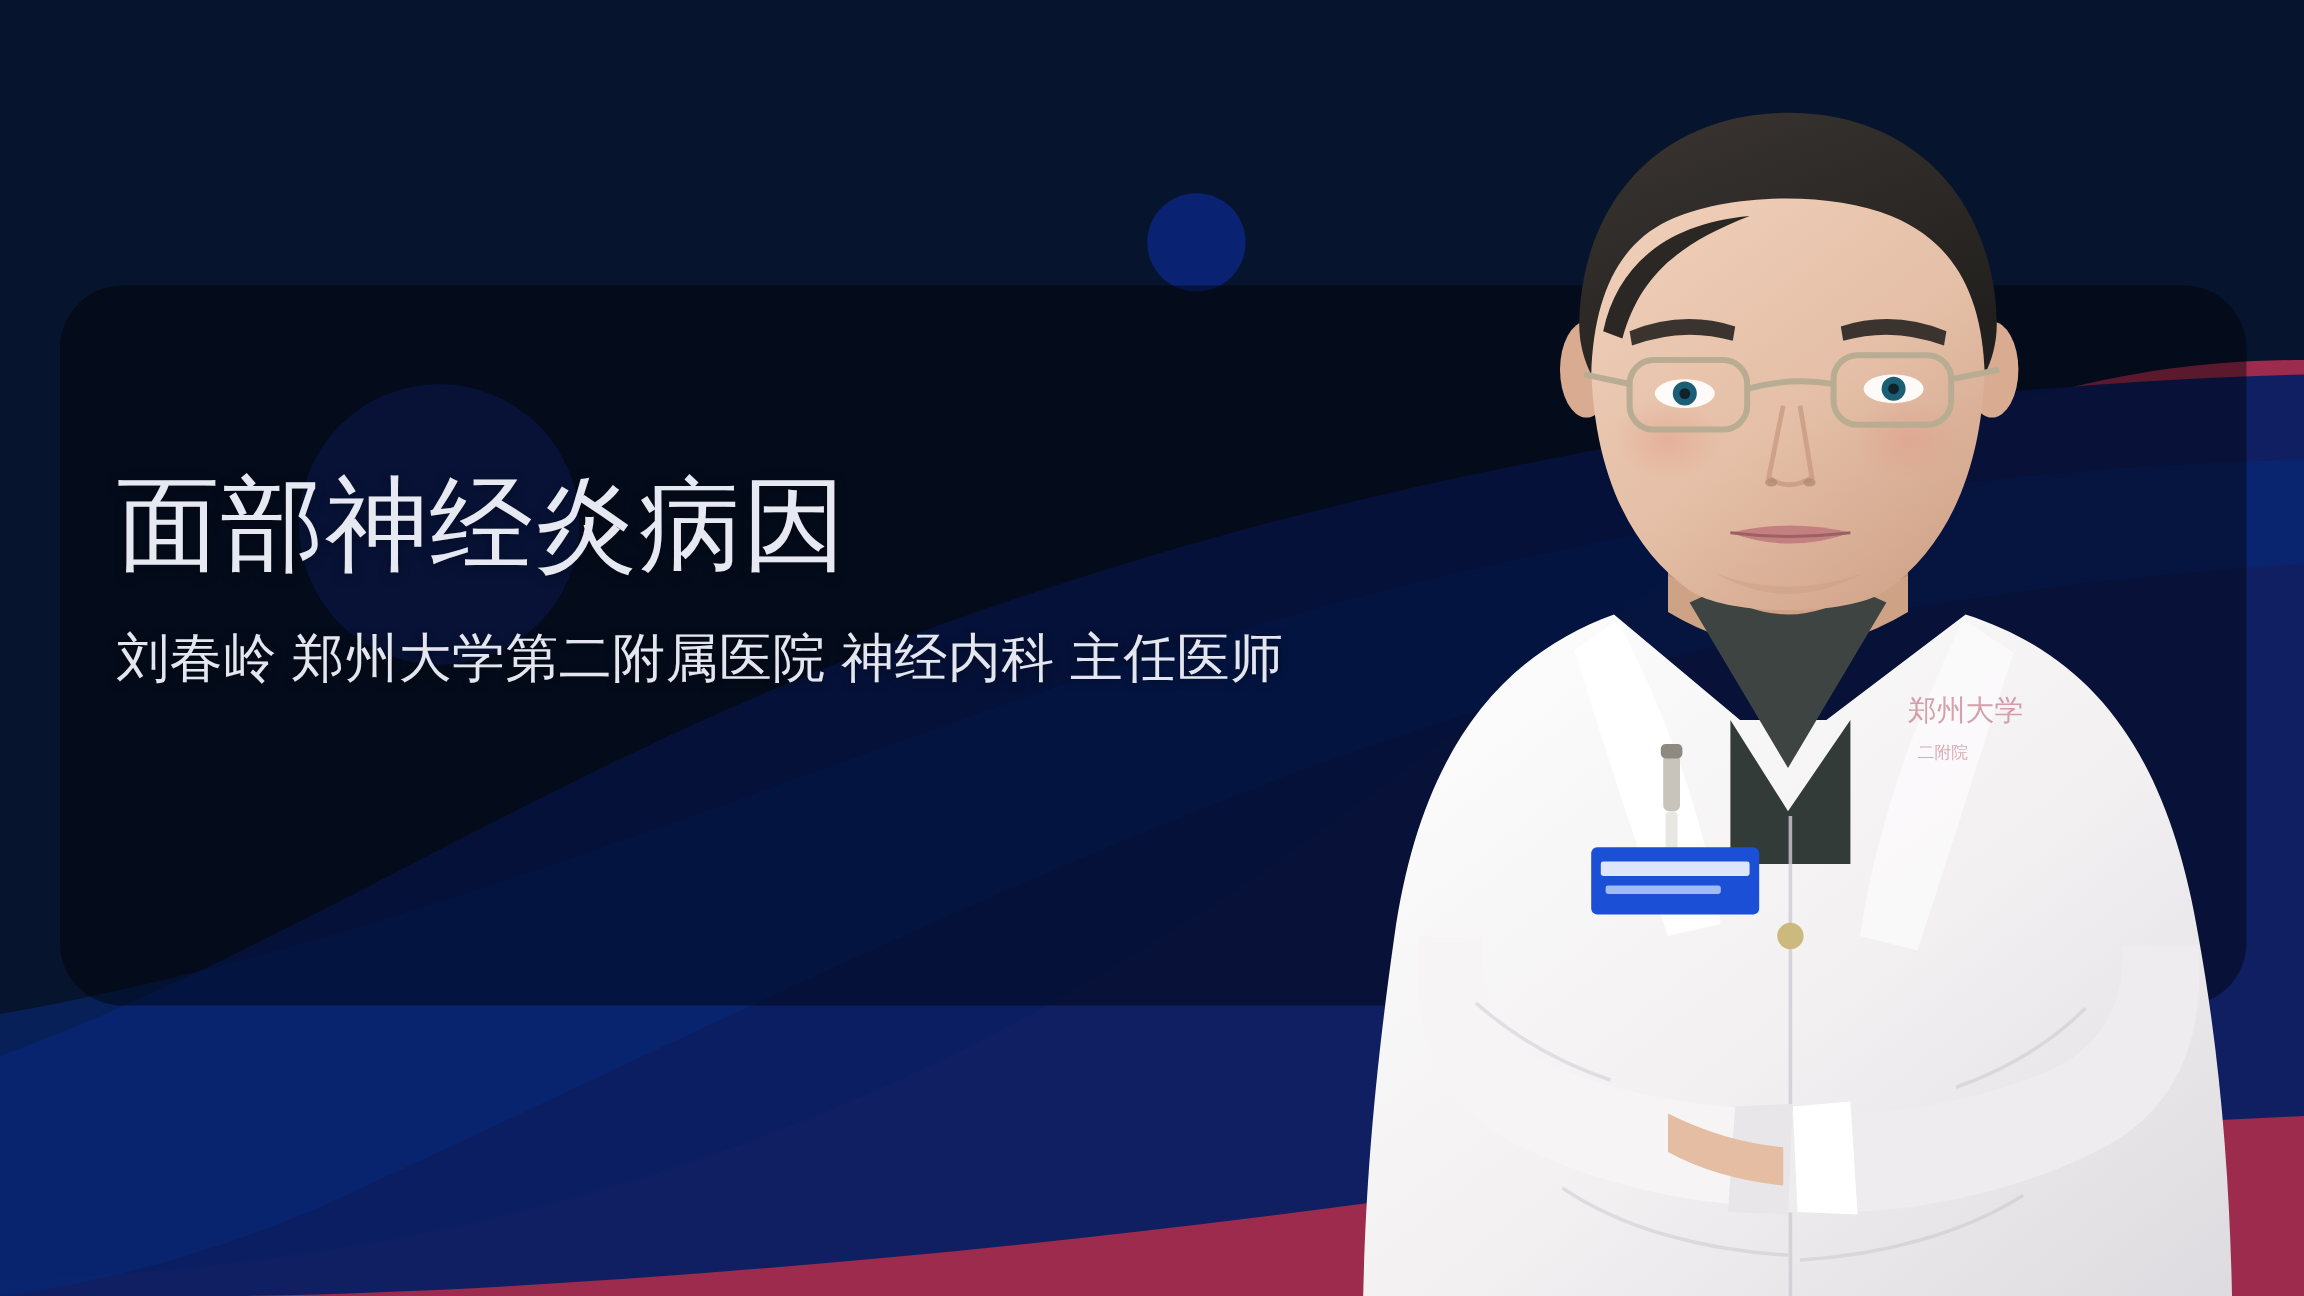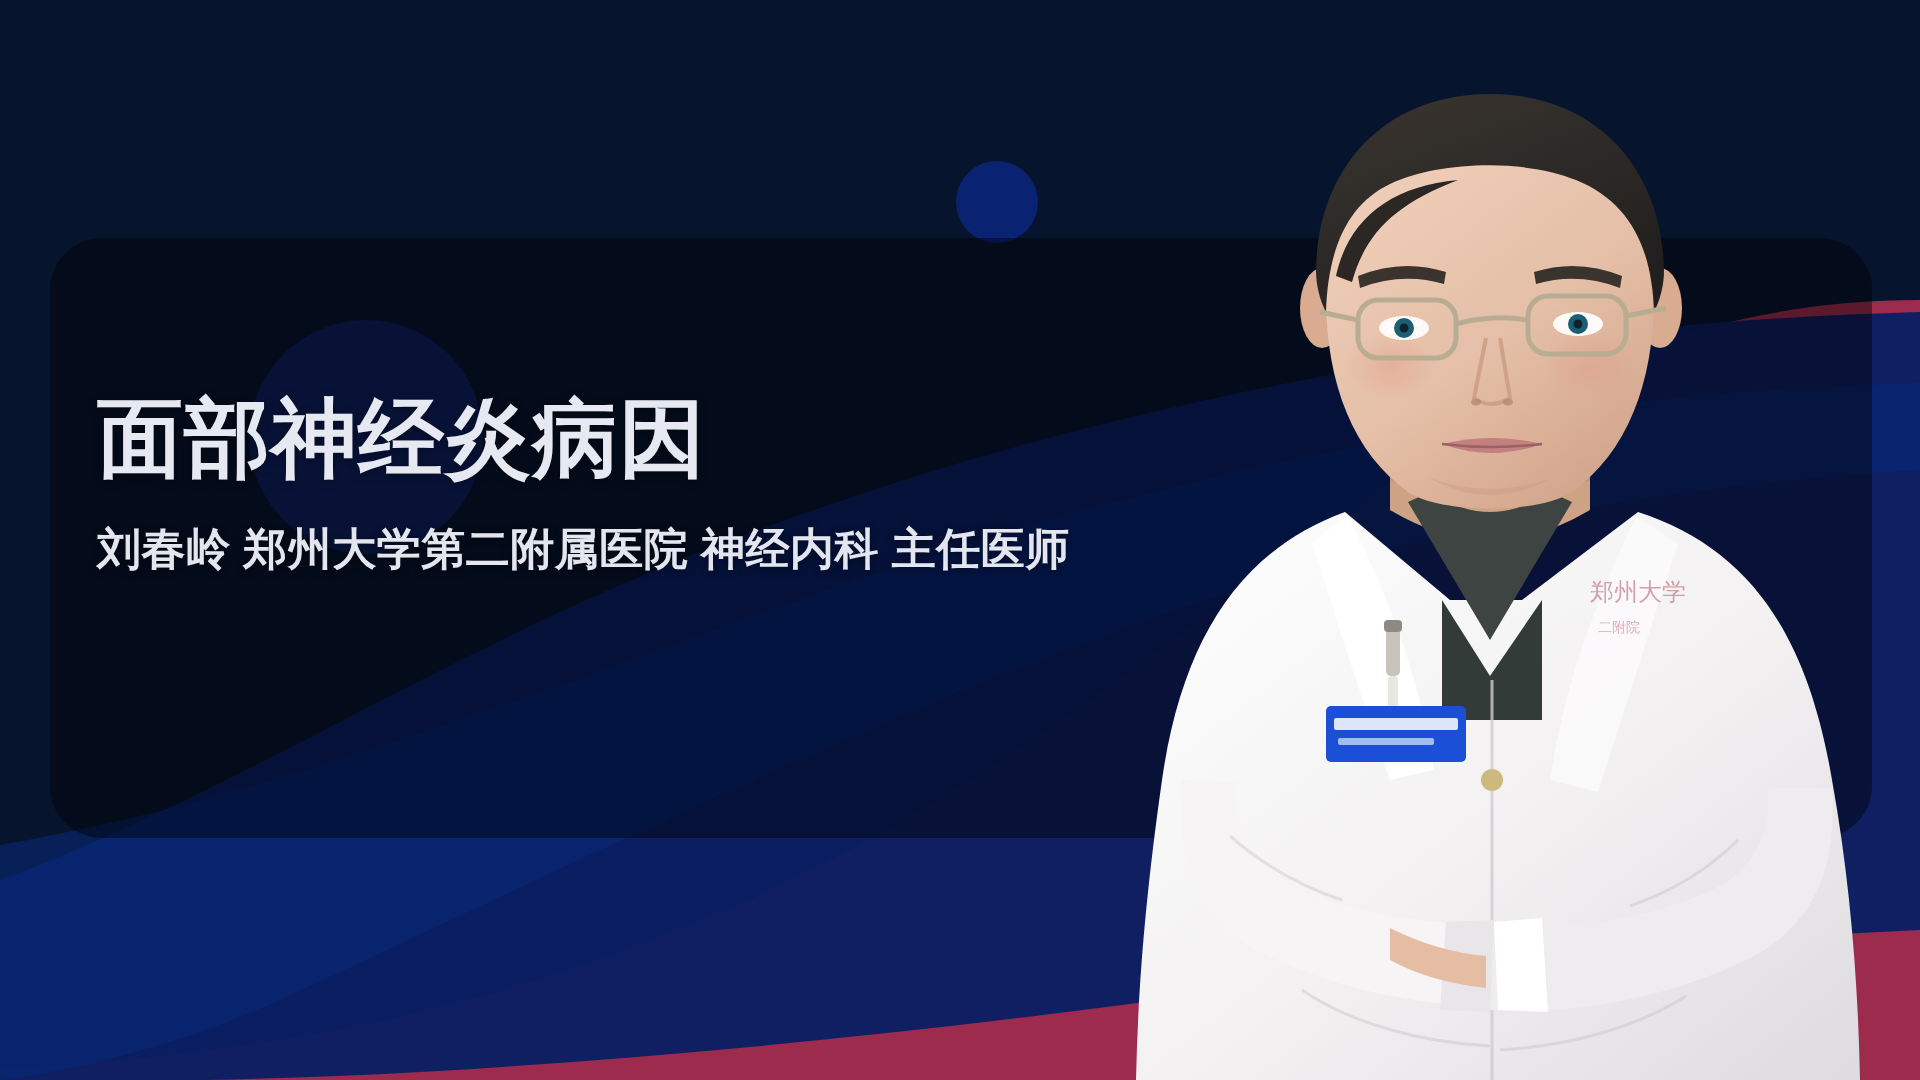--- a/index.html
+++ b/index.html
@@ -45,32 +45,32 @@
   
   .text-block {
     position: absolute;
     left: 97px;
     top: 392px;
     width: 1160px;
   }
   .title {
     font-size: 86px;
     line-height: 1.08;
-    font-weight: 700;
+    font-weight: 400;
     color: #e6e9f2;
     letter-spacing: 1px;
     margin: 0;
     white-space: nowrap;
     text-shadow: 0 2px 10px rgba(0,0,0,0.35);
   }
   .subtitle {
     margin: 38px 0 0 0;
     font-size: 44px;
     line-height: 1.2;
-    font-weight: 700;
+    font-weight: 400;
     color: #e3e6ef;
     letter-spacing: 0.5px;
     white-space: nowrap;
     text-shadow: 0 2px 8px rgba(0,0,0,0.4);
   }
 
   
   .portrait {
     position: absolute;
     left: 1090px;

